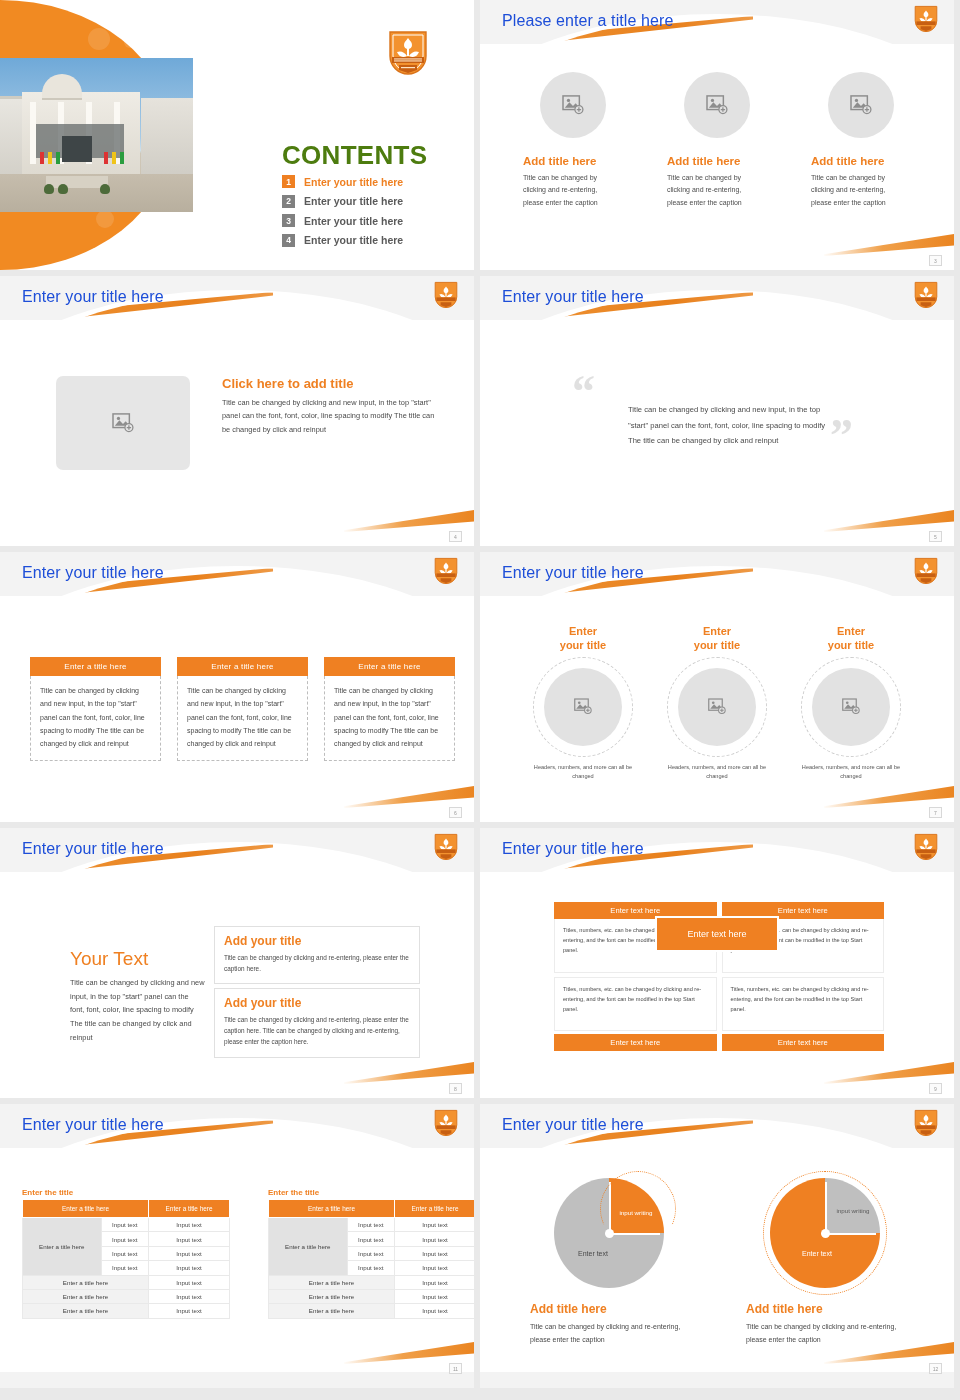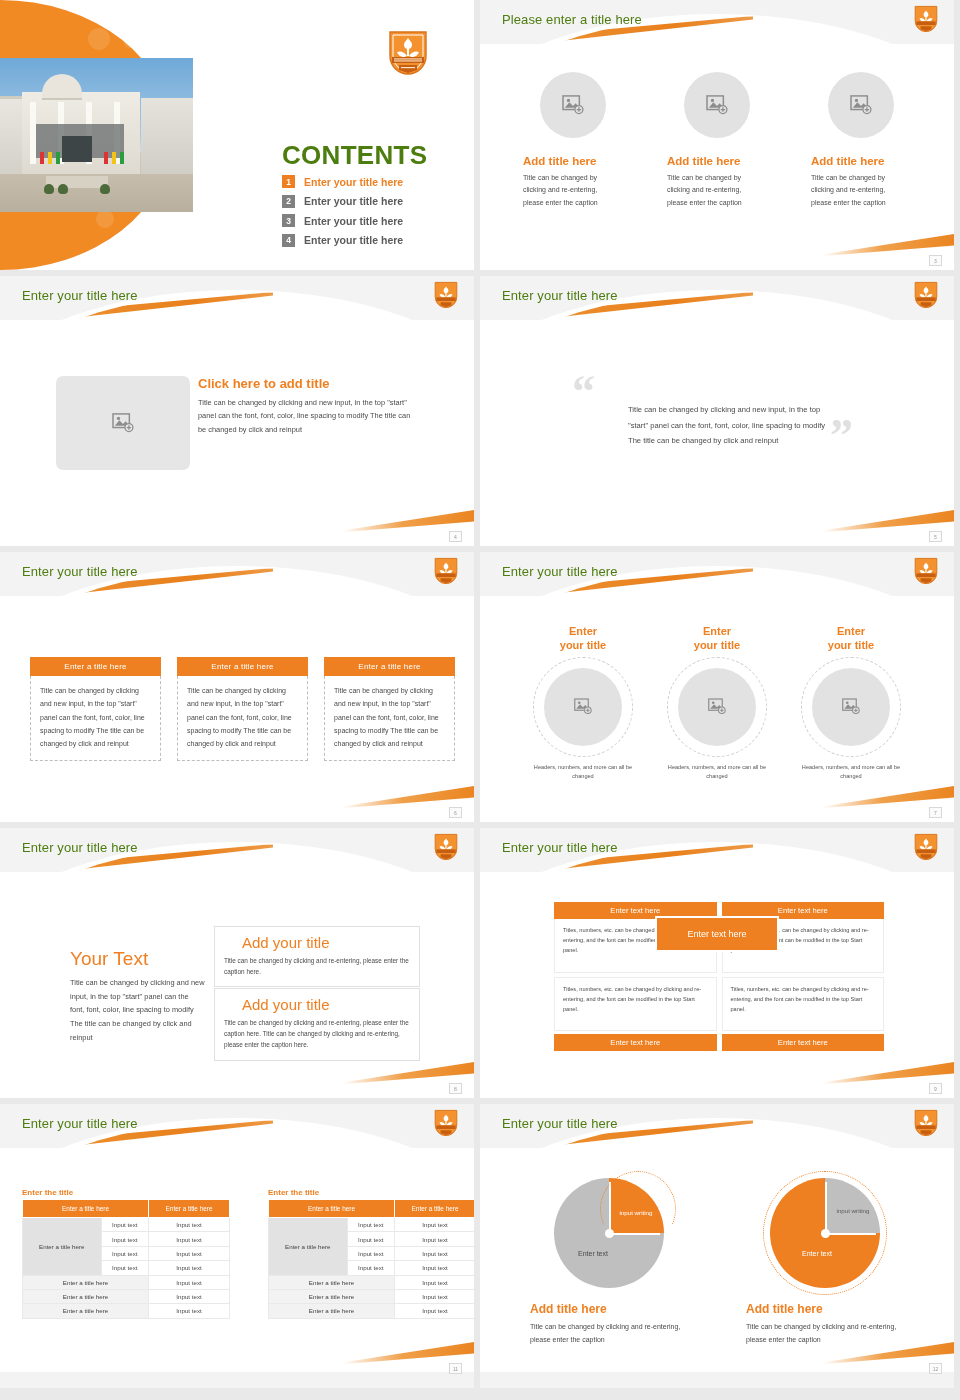--- a/index.html
+++ b/index.html
@@ -34,21 +34,21 @@
     border-radius:50% 50% 0 0 / 100% 100% 0 0;
   }
   .hdr-swoosh{
     position:absolute; left:-4%; top:16px; width:112%; height:120px;
     background:linear-gradient(90deg,#f09a3e,#e8801c 40%,#f6bb7c 75%, rgba(246,187,124,0));
     border-radius:50% 50% 0 0 / 100% 100% 0 0;
     clip-path: polygon(0% 22%, 55% 0%, 55% 3%, 0% 30%);
   }
   .slide-title{
     position:absolute; left:22px; top:12px;
-    font-size:13px; color:#4d7c0f; letter-spacing:.1px;
+    font-size:16px; color:#1d4ed8; letter-spacing:.1px;
     z-index:5;
   }
   .logo{
     position:absolute; right:16px; top:5px;
     width:24px; height:28px; z-index:6;
   }
   .footer-swoosh{
     position:absolute; right:0; bottom:14px;
     width:130px; height:22px;
     background:linear-gradient(95deg, rgba(240,140,50,0) 0%, #f0a04a 45%, #ea8420 100%);
@@ -168,21 +168,21 @@
   .c3title{
     margin-top:17px; font-size:11.5px; color:#ef8022; font-weight:bold;
     align-self:flex-start;
   }
   .c3body{
     margin-top:5px; font-size:7px; color:#4d4d4d; line-height:1.75;
     align-self:flex-start; width:92px;
   }
 
   
-  .s3row{ position:absolute; left:56px; top:100px; display:flex; align-items:flex-start; gap:8px; }
+  .s3row{ position:absolute; left:56px; top:100px; display:flex; align-items:flex-start; gap:32px; }
   .s3title{ font-size:13px; font-weight:bold; color:#ef8022; }
   .s3body{ margin-top:5px; font-size:7.4px; color:#4a4a4a; line-height:1.82; width:214px; }
 
   
   .quoteMark{
     position:absolute; font-size:46px; color:#e0e0e0; font-weight:bold;
     font-family:"Liberation Serif", serif; line-height:.8;
   }
   .s4text{
     position:absolute; left:148px; top:126px; width:200px;
@@ -218,21 +218,21 @@
   .s6cap{ margin-top:6px; font-size:5.6px; color:#555; text-align:center; line-height:1.6; }
 
   
   .s7left{ position:absolute; left:70px; top:120px; width:135px; }
   .s7h{ font-size:19px; font-weight:normal; color:#ef8022; }
   .s7p{ margin-top:6px; font-size:7.4px; color:#4a4a4a; line-height:1.85; }
   .s7box{
     position:absolute; left:214px; width:206px;
     border:1px solid #e0e0e0; padding:7px 9px 9px 9px;
   }
-  .s7bh{ font-size:15px; font-weight:normal; color:#ef8022;margin-left:18px; }
+  .s7bh{ font-size:12px; font-weight:bold; color:#ef8022; }
   .s7bp{ margin-top:4px; font-size:6.4px; color:#4a4a4a; line-height:1.75; }
 
   
   .s8{ position:absolute; left:74px; top:74px; width:330px; }
   .s8bar{
     background:#ef8022; color:#fff; font-size:7.6px; text-align:center;
     padding:4px 0;
   }
   .s8grid{ display:flex; gap:5px; }
   .s8cell{

